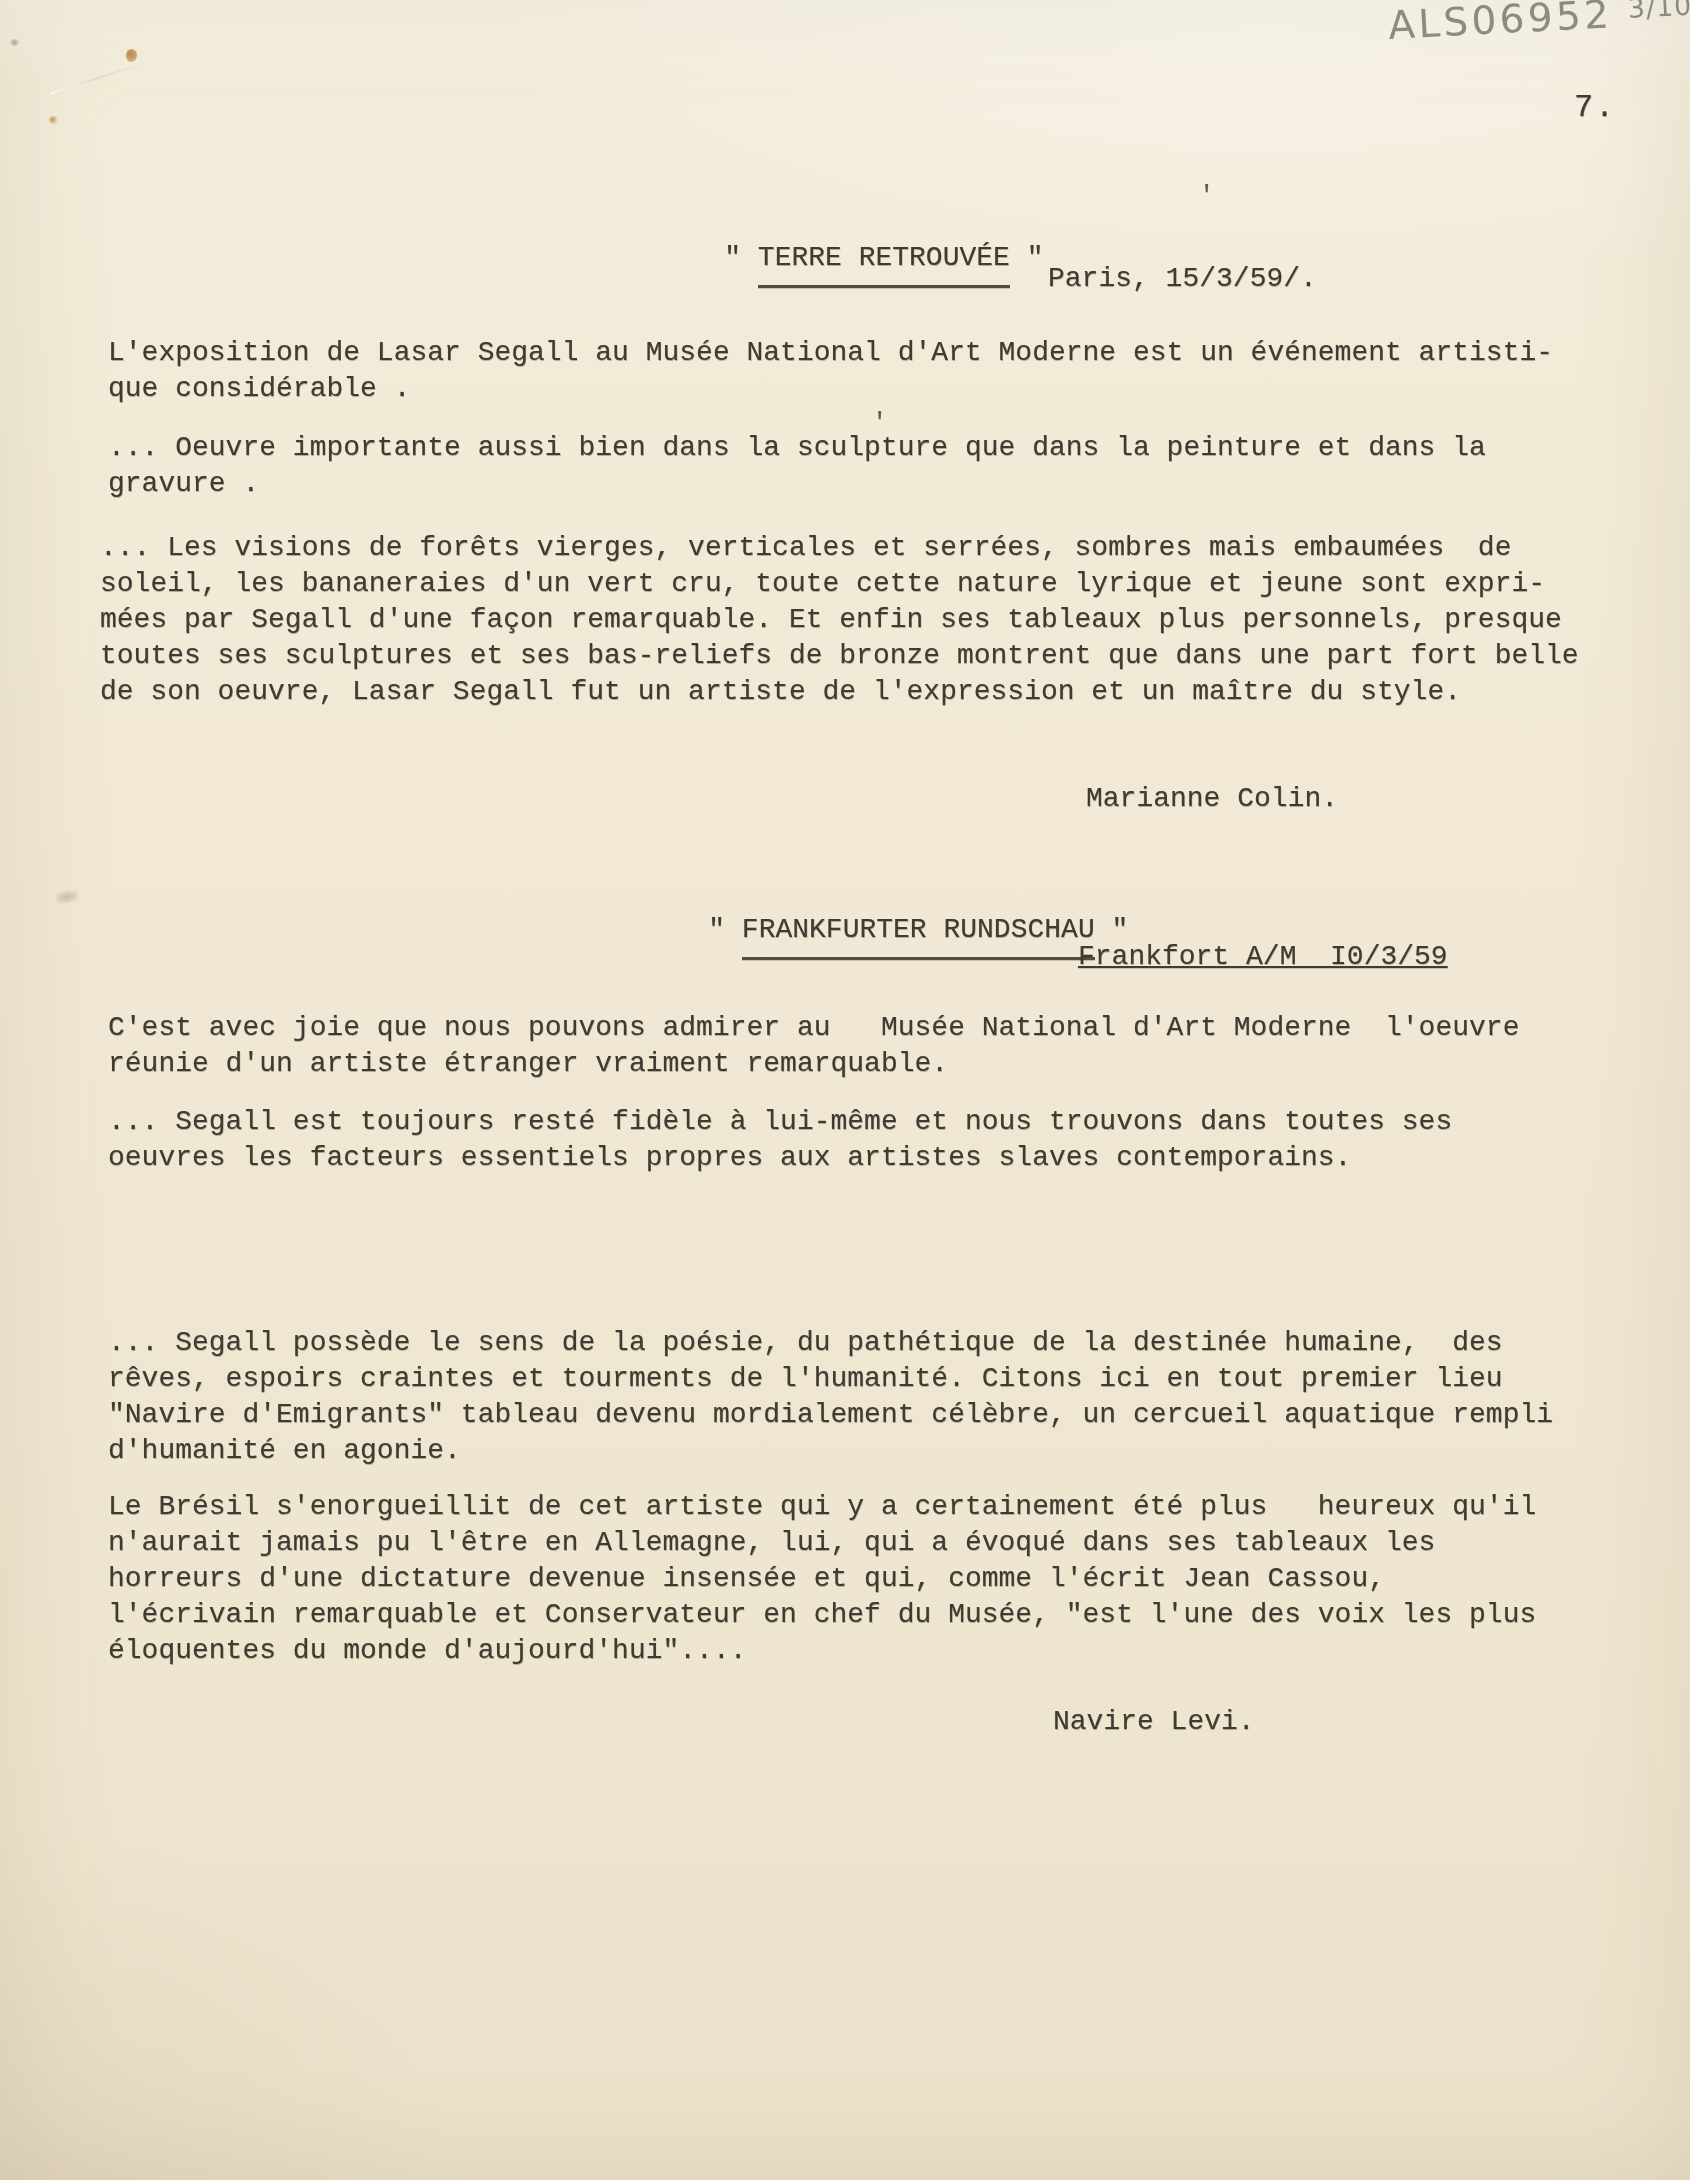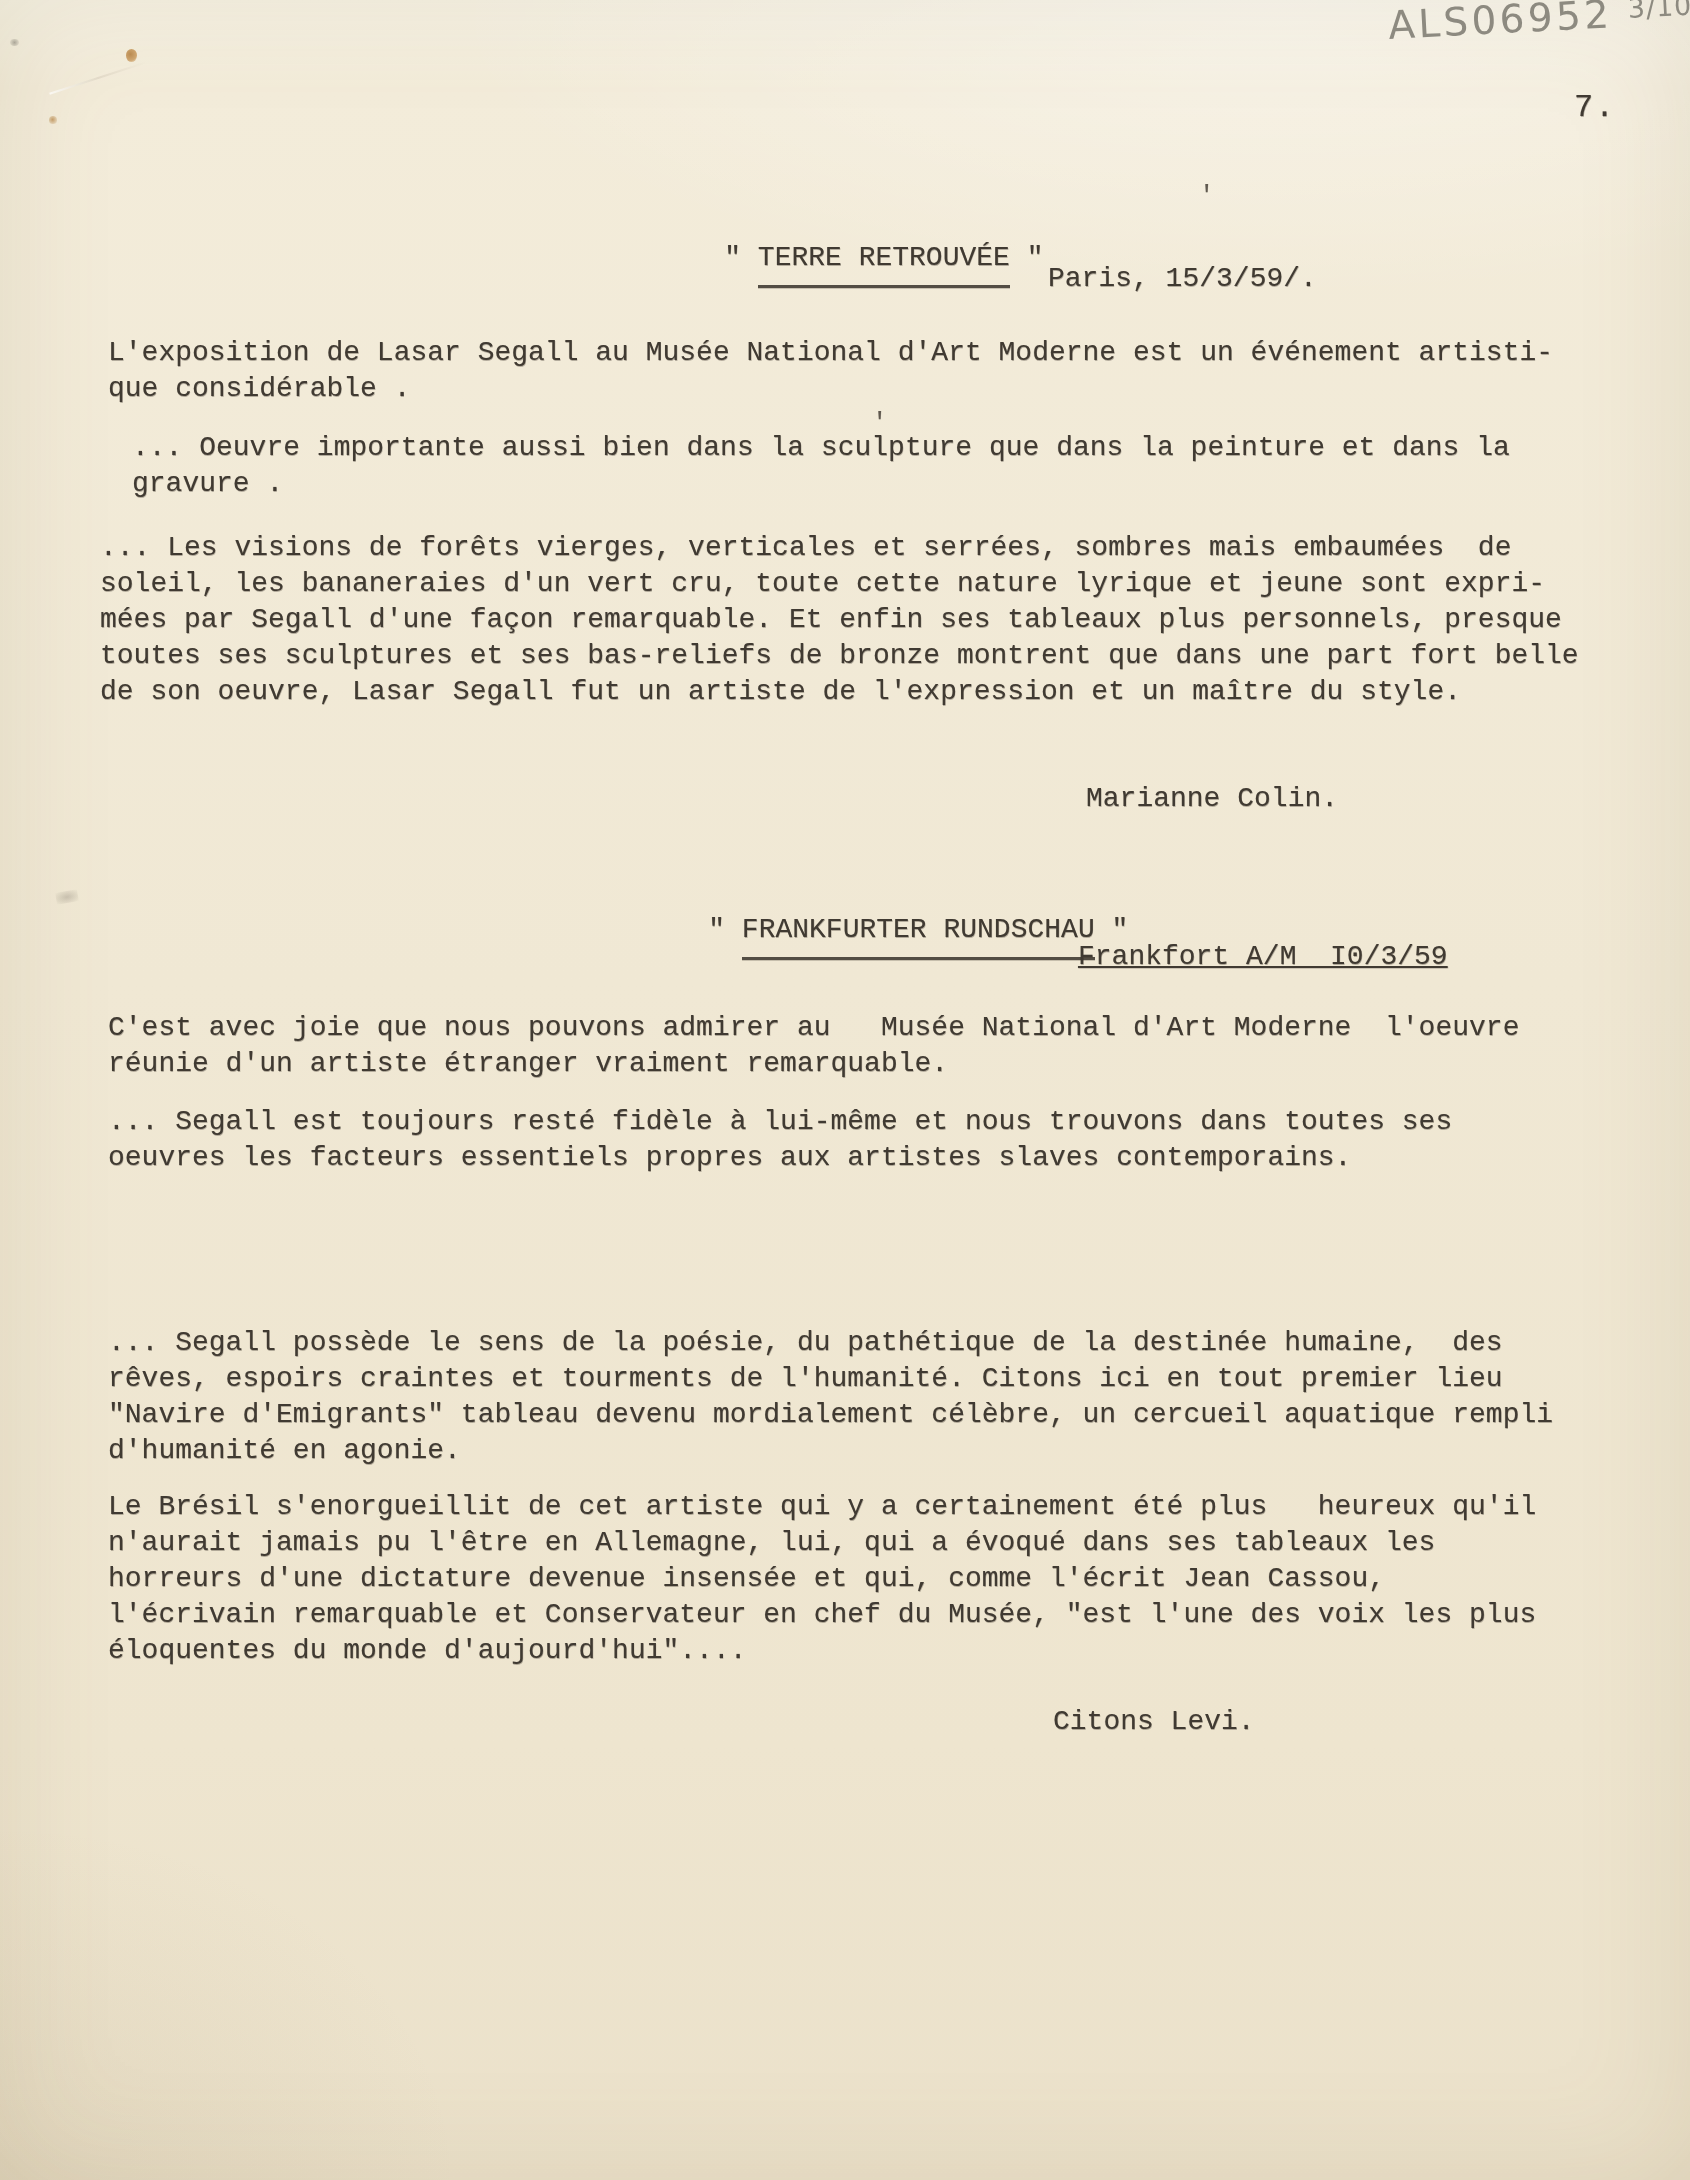--- a/index.html
+++ b/index.html
@@ -109,21 +109,21 @@
 
   <div class="typed doc-title" style="top:204px; left:657px;">
     <span>" </span><span class="underlined">TERRE RETROUVÉE</span><span> "</span>
   </div>
 
   <div class="typed" style="top:261px; left:1048px;">Paris, 15/3/59/.</div>
 
   <div class="typed" style="top:335px; left:108px;">L'exposition de Lasar Segall au Musée National d'Art Moderne est un événement artisti-
 que considérable .</div>
 
-  <div class="typed" style="top:430px; left:108px;margin-left:24px;">... Oeuvre importante aussi bien dans la sculpture que dans la peinture et dans la
+  <div class="typed" style="top:430px; left:108px;">... Oeuvre importante aussi bien dans la sculpture que dans la peinture et dans la
 gravure .</div>
 
   <div class="typed" style="top:530px; left:100px;">... Les visions de forêts vierges, verticales et serrées, sombres mais embaumées  de
 soleil, les bananeraies d'un vert cru, toute cette nature lyrique et jeune sont expri-
 mées par Segall d'une façon remarquable. Et enfin ses tableaux plus personnels, presque
 toutes ses sculptures et ses bas-reliefs de bronze montrent que dans une part fort belle
 de son oeuvre, Lasar Segall fut un artiste de l'expression et un maître du style.</div>
 
   <div class="typed" style="top:781px; left:1086px;">Marianne Colin.</div>
 
@@ -144,16 +144,16 @@
 rêves, espoirs craintes et tourments de l'humanité. Citons ici en tout premier lieu
 "Navire d'Emigrants" tableau devenu mordialement célèbre, un cercueil aquatique rempli
 d'humanité en agonie.</div>
 
   <div class="typed" style="top:1489px; left:108px;">Le Brésil s'enorgueillit de cet artiste qui y a certainement été plus   heureux qu'il
 n'aurait jamais pu l'être en Allemagne, lui, qui a évoqué dans ses tableaux les
 horreurs d'une dictature devenue insensée et qui, comme l'écrit Jean Cassou,
 l'écrivain remarquable et Conservateur en chef du Musée, "est l'une des voix les plus
 éloquentes du monde d'aujourd'hui"....</div>
 
-  <div class="typed" style="top:1704px; left:1053px;">Citons Levi.</div>
+  <div class="typed" style="top:1704px; left:1053px;">Navire Levi.</div>
 
 </div>
 
 
 </body></html>

